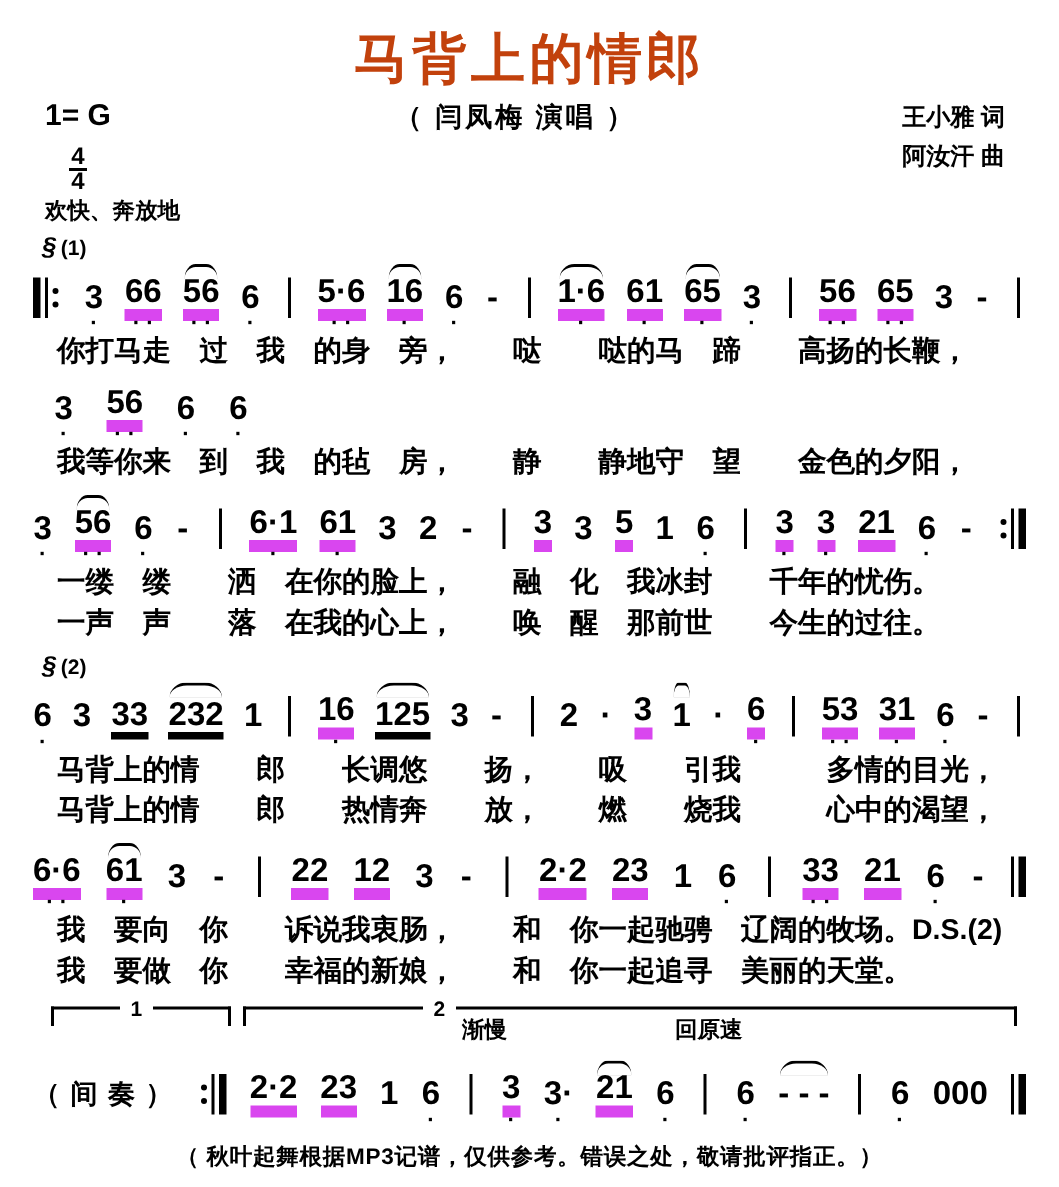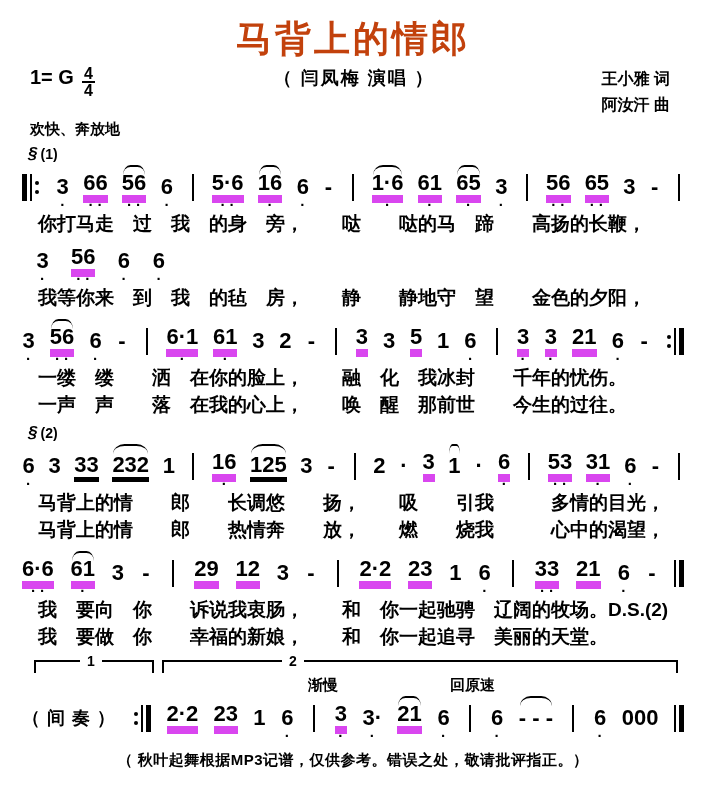--- a/index.html
+++ b/index.html
@@ -2,21 +2,21 @@
 <html><head>
 <meta charset="utf-8">
 <style>
   html,body{margin:0;padding:0;background:#ffffff;}
   body{width:706px;min-height:791px;font-family:"Liberation Sans","DejaVu Sans",sans-serif;color:#000;}
   .page{width:706px;min-height:791px;box-sizing:border-box;padding:18px 22px 10px 22px;position:relative;}
 
   
   .title{ text-align:center;font-size:36px;font-weight:bold;letter-spacing:3px;line-height:42px;}
   .header-row{display:flex;justify-content:space-between;align-items:flex-start;margin-top:6px;}
-  .key-block{display:flex;gap:8px;font-size:20px;font-weight:bold;padding-left:8px;}
+  .key-block{display:flex;align-items:center;gap:8px;font-size:20px;font-weight:bold;padding-left:8px;flex-direction:column;}
   .tsig{display:inline-flex;flex-direction:column;align-items:center;font-size:16px;line-height:15px;font-weight:bold;}
   .tsig .num{border-bottom:2px solid #000;padding:0 2px;}
   .subtitle{font-size:18px;font-weight:bold;letter-spacing:2px;transform:translateX(6px);}
   .credits{font-size:16px;font-weight:bold;text-align:right;padding-right:14px;line-height:26px;}
   .tempo-text{font-size:15px;font-weight:bold;padding-left:8px;margin-top:2px;}
 
   
   .score{margin-top:4px;}
   .segno-row{font-size:14px;font-weight:bold;height:18px;line-height:18px;padding-left:6px;}
   .segno-row .sg{font-size:17px;font-style:italic;margin-right:3px;}
@@ -38,21 +38,21 @@
 
   .lyric{font-size:19px;font-weight:bold;line-height:27px;padding-left:16px;white-space:pre;}
   .lyric.indented{padding-left:96px;}
 
   .sys{margin-top:6px;}
   .sys5{position:relative;padding-top:34px;margin-top:10px;}
   .volta{position:absolute;top:0;height:11px;border-top:2px solid #000;border-left:2px solid #000;border-right:2px solid #000;}
   .volta .vl{position:absolute;top:-9px;background:#fff;padding:0 7px;font-size:14px;font-weight:bold;}
   .volta1{left:12px;width:116px;} .volta1 .vl{left:44px;}
   .volta2{left:140px;right:6px;}  .volta2 .vl{left:118px;}
-  .tempo-mark{position:absolute;top:16px;font-size:15px;font-weight:bold;}
+  .tempo-mark{position:absolute;top:6px;font-size:15px;font-weight:bold;}
   .rit{left:286px;} .atempo{left:428px;}
 
   .footer-note{margin-top:10px;text-align:center;font-size:15px;font-weight:bold;letter-spacing:0.5px;}
 </style>
 </head>
 <body>
 
 <div class="page">
 
   <div class="title" style="color:#c2410c;">马背上的情郎</div>
@@ -569,21 +569,21 @@
             <span class="ud"></span>
           </span>
           <span class="tok">
             <span class="g">
               <span class="vb"></span>
             </span>
             <span class="ud"></span>
           </span>
           <span class="tok">
             <span class="g">
-              <span class="gt u1">29</span>
+              <span class="gt u1">22</span>
             </span>
             <span class="ud"></span>
           </span>
           <span class="tok">
             <span class="g">
               <span class="gt u1">12</span>
             </span>
             <span class="ud"></span>
           </span>
           <span class="tok">

